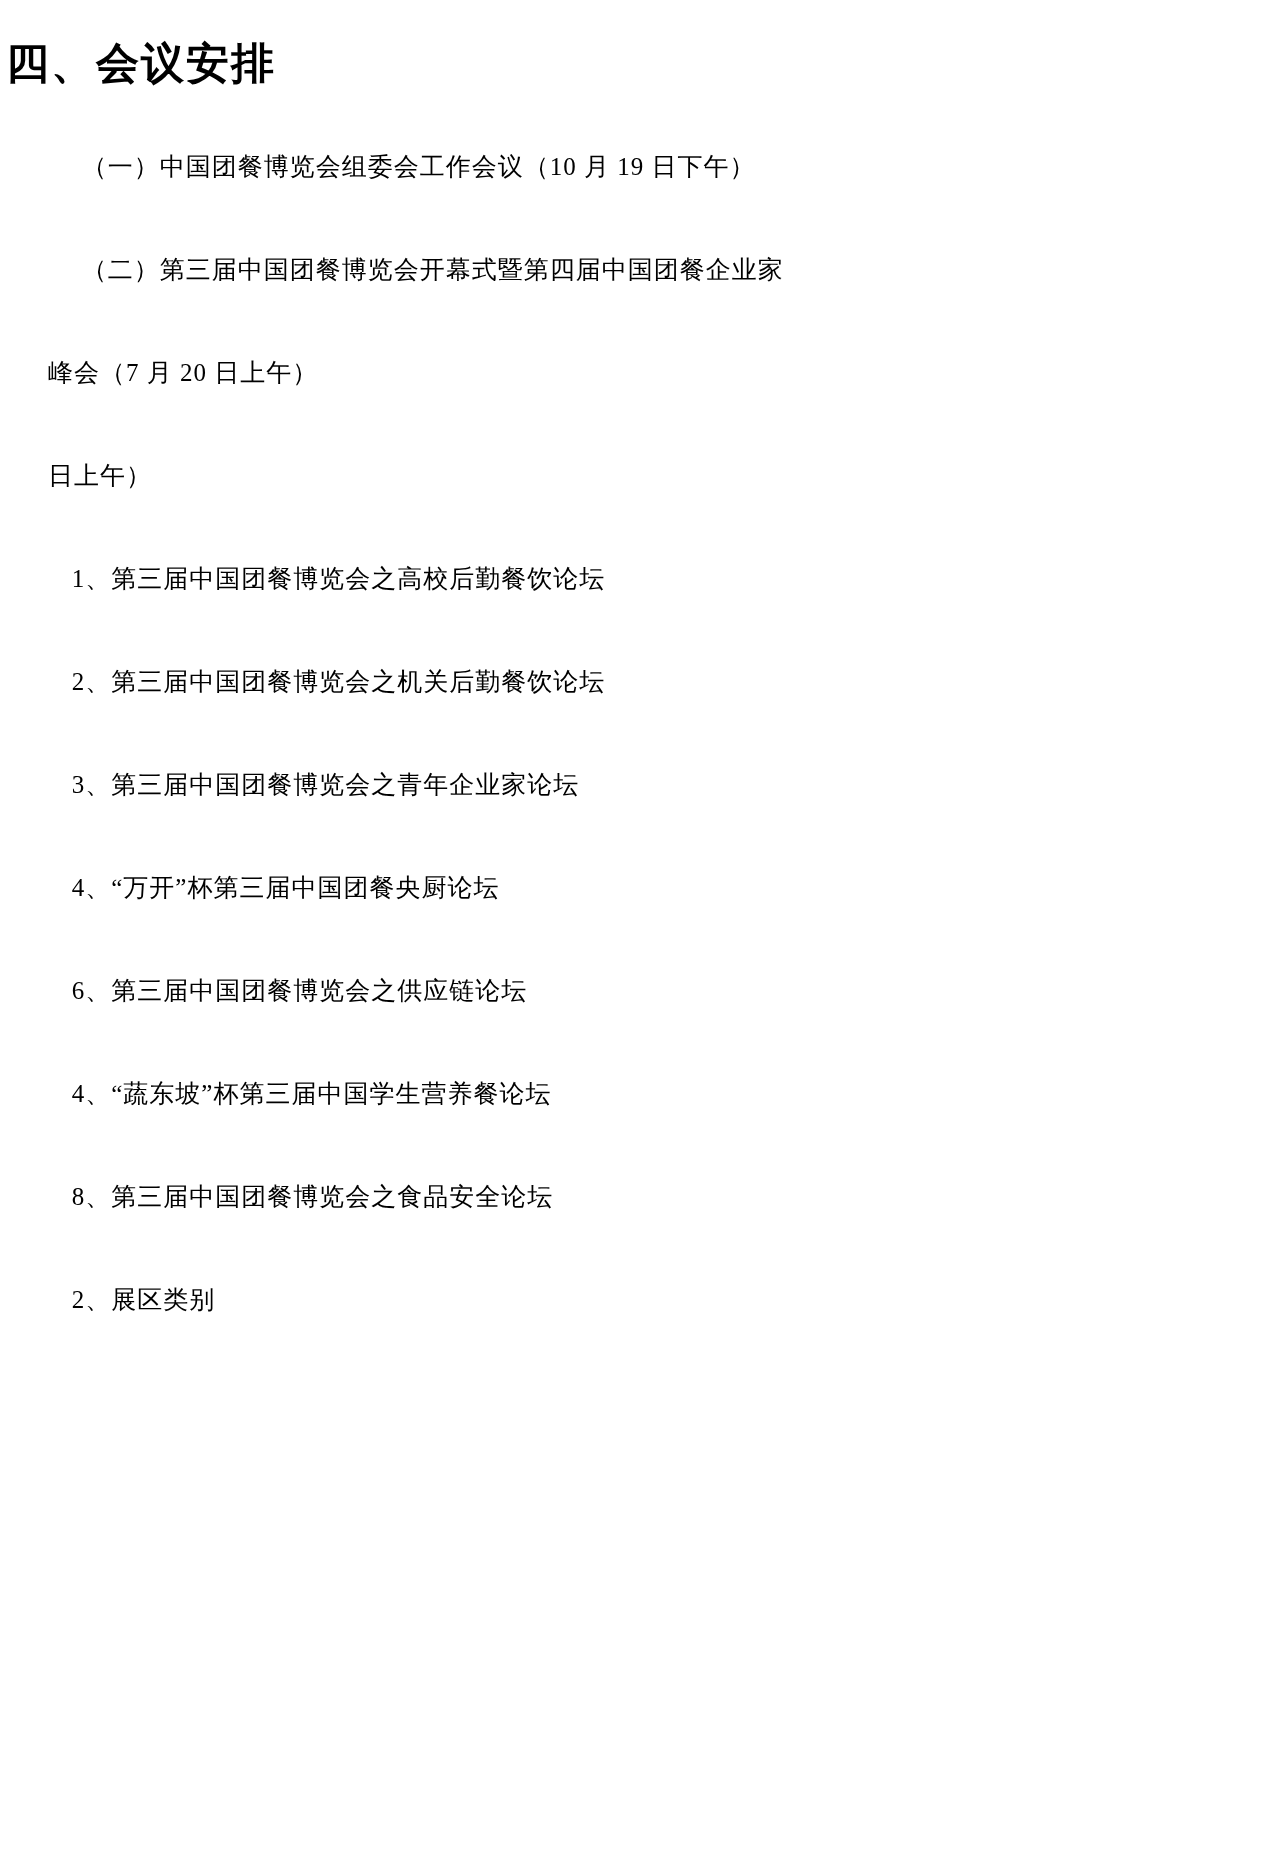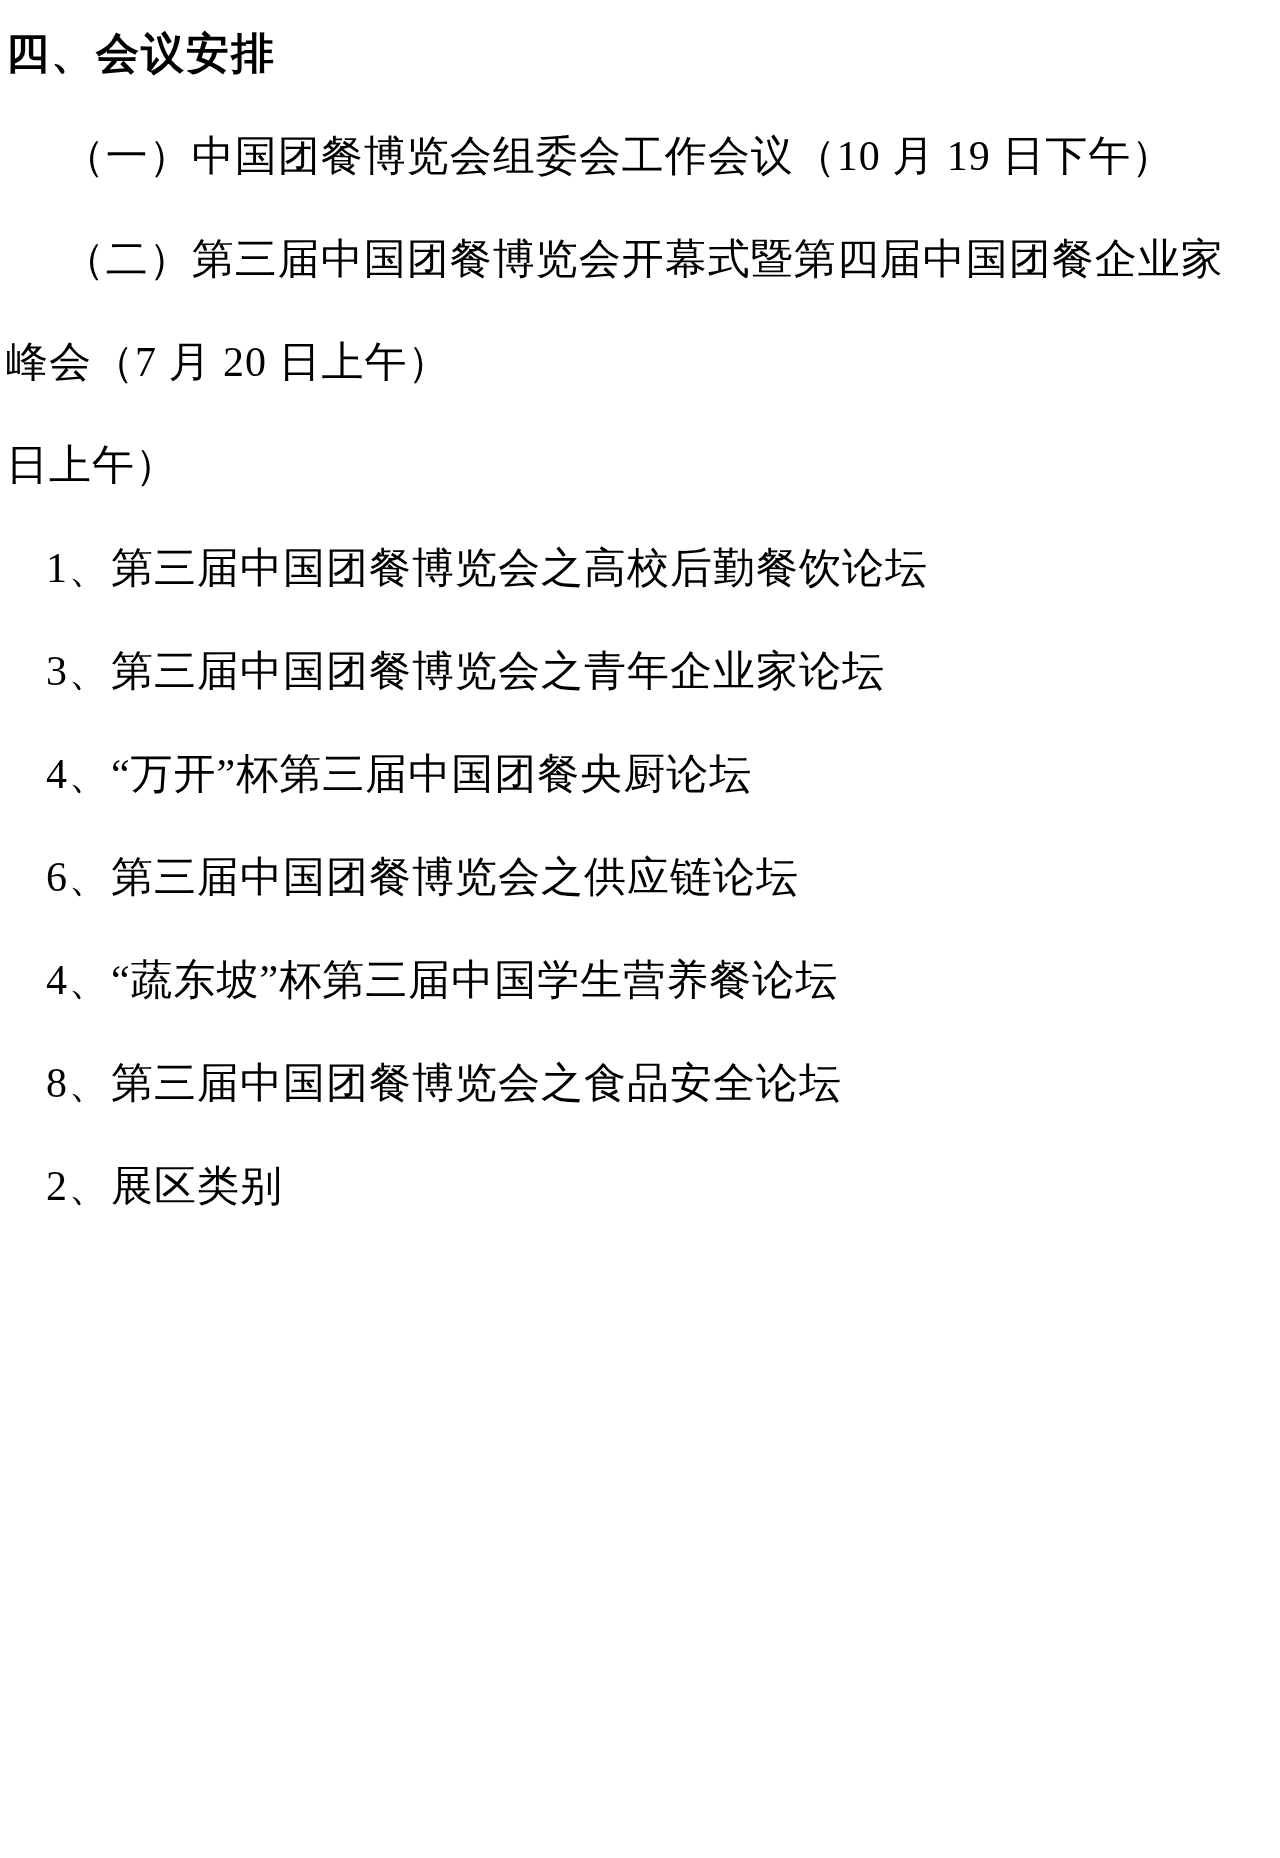--- a/index.html
+++ b/index.html
@@ -8,30 +8,31 @@
     background: #ffffff;
   }
   body {
     width: 1280px;
     height: 1858px;
     color: #000000;
     font-family: "Liberation Serif", "DejaVu Serif", serif;
     overflow: hidden;
   }
   .doc {
-    padding: 2px 150px 0 6px;
+    padding: 12px 150px 0 6px;
     box-sizing: border-box;
     width: 1280px;
   }
   .line {
-    font-size: 42px;
+    font-size: 25px;
     height: 103px;
     line-height: 103px;
     white-space: nowrap;
     letter-spacing: 1px;
+    margin-left: 42px;
   }
   .heading {
     font-size: 43px;
     font-weight: 700;
     height: 103px;
     line-height: 103px;
     white-space: nowrap;
     letter-spacing: 2px;
   }
   
@@ -49,20 +50,21 @@
   <div class="heading">四、会议安排</div>
 
   <div class="line indent-para">（一）中国团餐博览会组委会工作会议（10 月 19 日下午）</div>
 
   <div class="line indent-para">（二）第三届中国团餐博览会开幕式暨第四届中国团餐企业家</div>
   <div class="line continuation">峰会（7 月 20 日上午）</div>
 
   <div class="line continuation">日上午）</div>
 
   <div class="line indent-item">1、第三届中国团餐博览会之高校后勤餐饮论坛</div>
+  <div class="line indent-item">2、第三届中国团餐博览会之机关后勤餐饮论坛</div>
   <div class="line indent-item">3、第三届中国团餐博览会之青年企业家论坛</div>
   <div class="line indent-item">4、“万开”杯第三届中国团餐央厨论坛</div>
   <div class="line indent-item">6、第三届中国团餐博览会之供应链论坛</div>
   <div class="line indent-item">4、“蔬东坡”杯第三届中国学生营养餐论坛</div>
   <div class="line indent-item">8、第三届中国团餐博览会之食品安全论坛</div>
 
 
   <div class="line indent-item">2、展区类别</div>
 
 </div>

